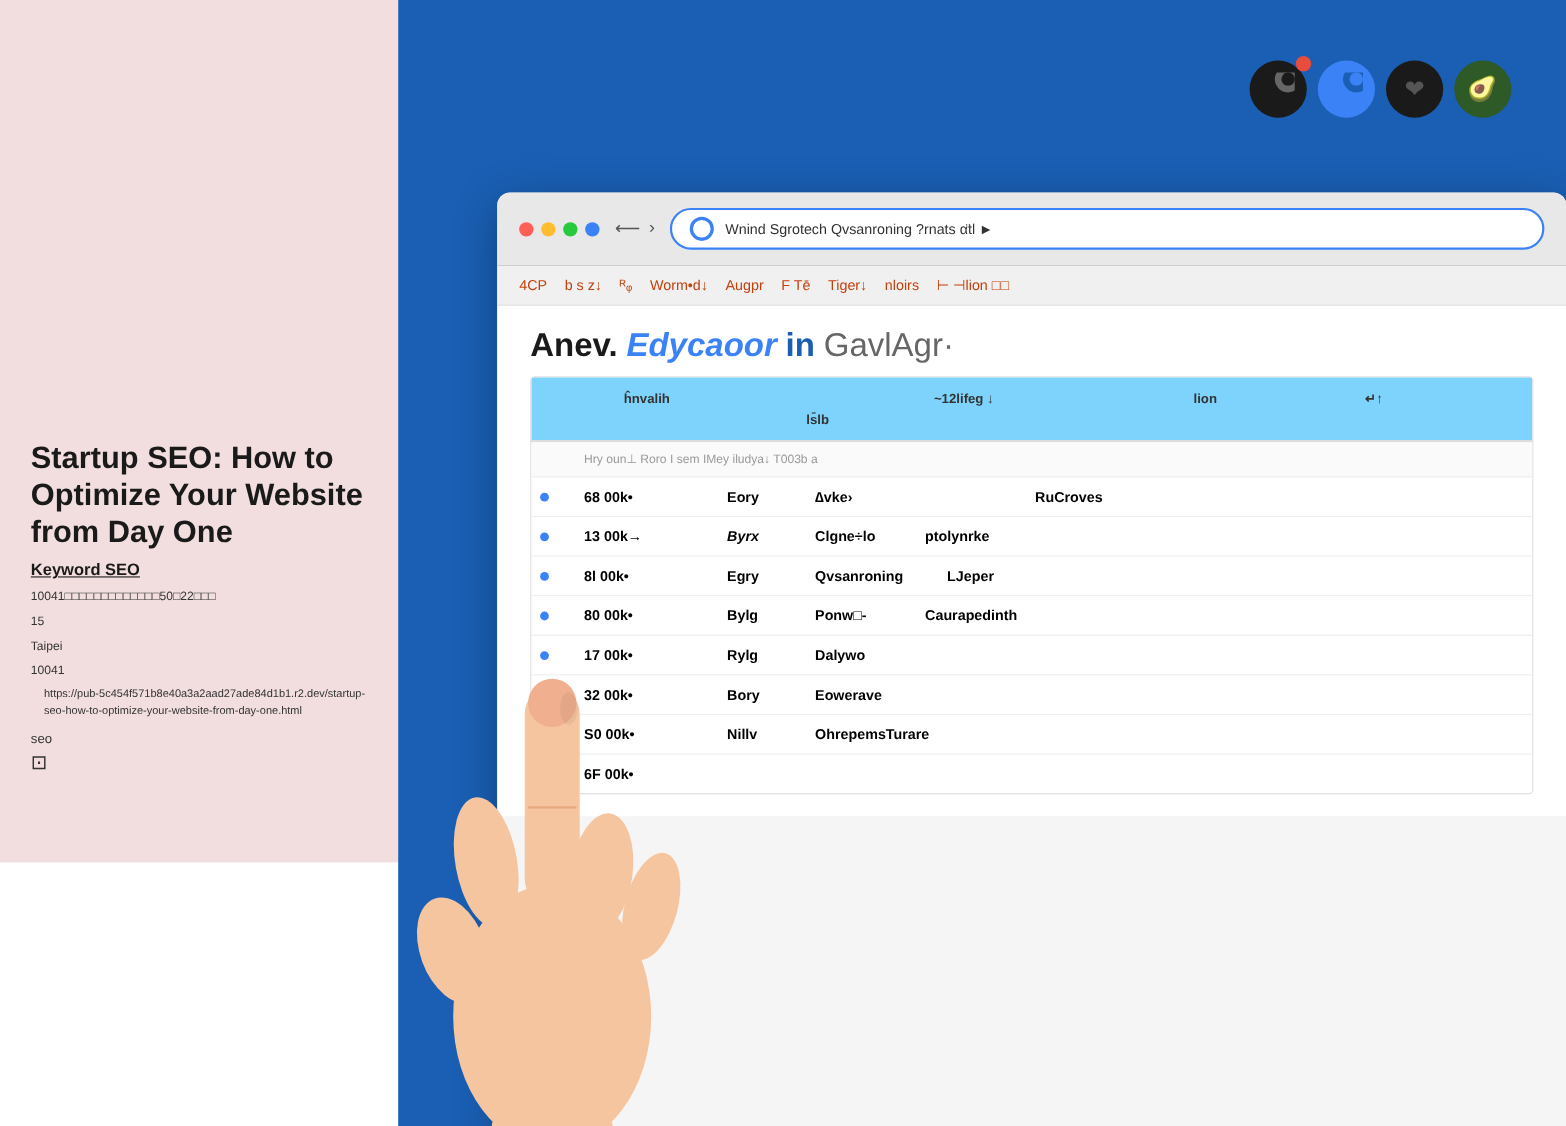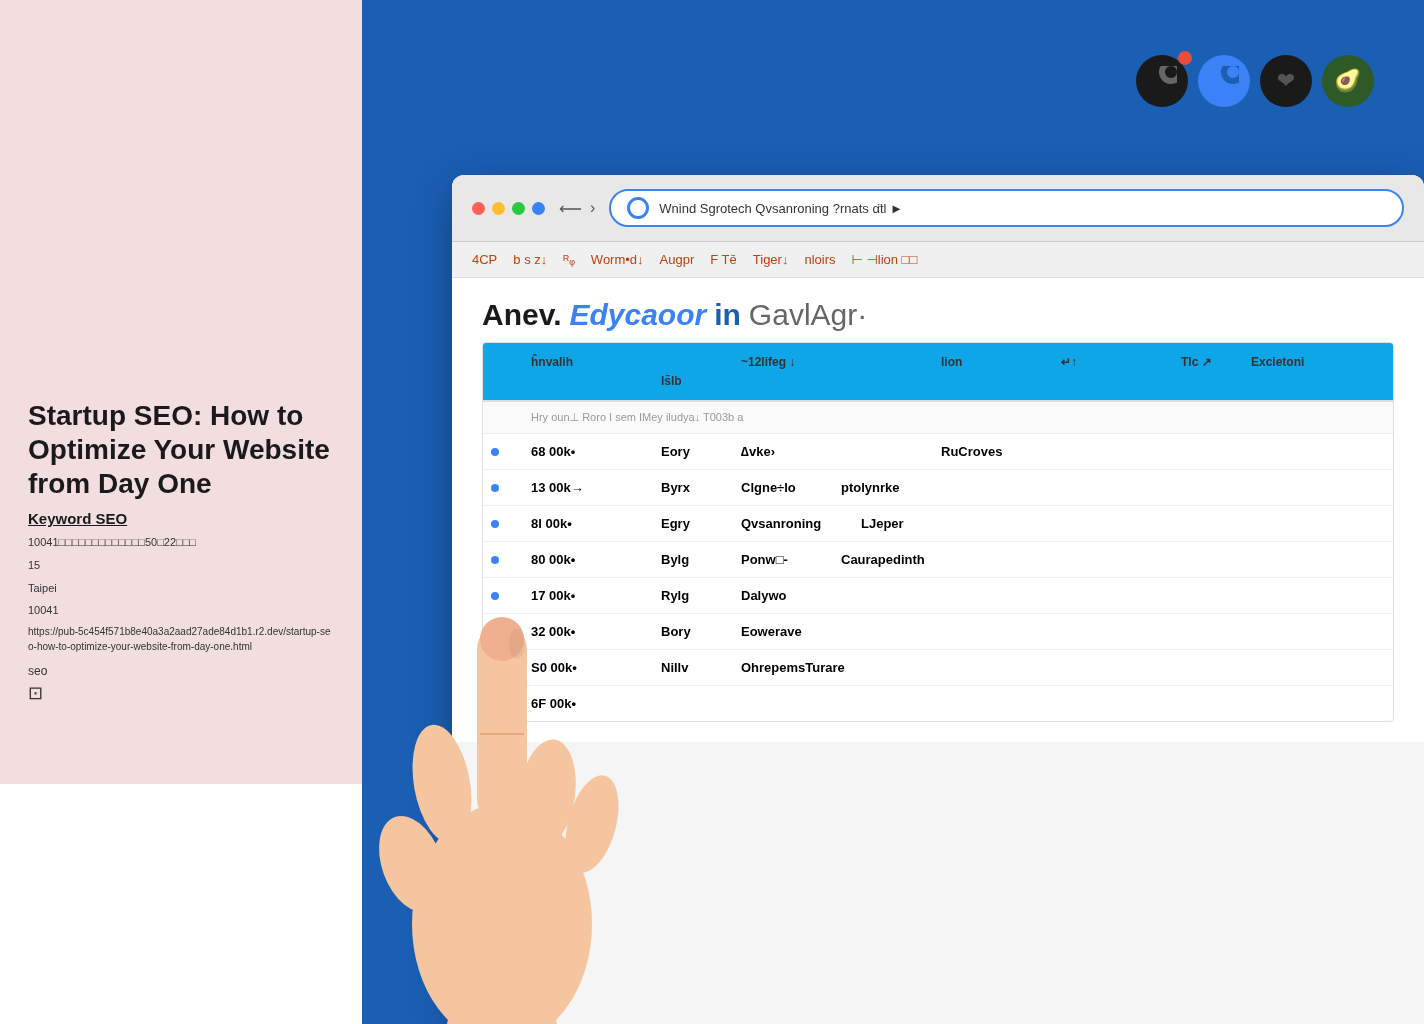--- a/index.html
+++ b/index.html
@@ -46,20 +46,21 @@
       line-height: 1.7;
       margin-bottom: 4px;
     }
 
     .sidebar-url {
       font-size: 10px;
       color: #333;
       word-break: break-all;
       line-height: 1.5;
       margin-bottom: 10px;
+      margin-left: 12px;
     }
 
     .sidebar-tag {
       font-size: 12px;
       color: #333;
       margin-bottom: 4px;
     }
 
     .sidebar-icon {
       font-size: 18px;
@@ -318,21 +319,21 @@
 
       <div style="display:flex;align-items:baseline;gap:8px;margin-bottom:10px;">
         <span style="font-size:30px;font-weight:700;color:#1a1a1a;">Anev.</span>
         <span style="font-size:30px;font-weight:700;color:#3b82f6;font-style:italic;">Edycaoor</span>
         <span style="font-size:30px;font-weight:700;color:#1a5fb4;">in</span>
         <span style="font-size:30px;font-weight:400;color:#666;">GavlAgr·</span>
       </div>
 
       <div class="table-container">
 
-        <div style="display:grid;grid-template-columns:40px 130px 80px 200px 120px 60px 60px 70px 150px;background:#0ea5e9;border-bottom:2px solid #ddd;padding:8px 0;font-size:12px;font-weight:600;color:#333;">
+        <div style="display:grid;grid-template-columns:40px 130px 80px 200px 120px 60px 60px 70px 150px;background:#7dd3fc;border-bottom:2px solid #ddd;padding:8px 0;font-size:12px;font-weight:600;color:#333;gap:36px;">
           <div style="padding:4px 8px;"></div>
           <div style="padding:4px 8px;">ĥnvalih</div>
           <div style="padding:4px 8px;margin-top:19px;">ls̄lb</div>
           <div style="padding:4px 8px;">~12lifeg ↓</div>
           <div style="padding:4px 8px;">lion</div>
           <div style="padding:4px 8px;">↵↑</div>
           <div style="padding:4px 8px;"></div>
           <div style="padding:4px 8px;">Tlc  ↗</div>
           <div style="padding:4px 8px;">Excietoni</div>
         </div>
@@ -346,21 +347,21 @@
           <div style="padding:3px 8px;"><span style="width:8px;height:8px;border-radius:50%;background:#3b82f6;display:inline-block;margin-right:2px;"></span></div>
           <div style="padding:3px 8px;font-weight:700;">68 00k•</div>
           <div style="padding:3px 8px;">Eory</div>
           <div style="padding:3px 8px;">∆vke›</div>
           <div style="padding:3px 8px;">RuCroves</div>
         </div>
 
         <div style="display:grid;grid-template-columns:40px 130px 80px 100px 100px 1fr;border-bottom:1px solid #eee;padding:7px 0;font-size:13px;font-weight:600;">
           <div style="padding:3px 8px;"><span style="width:8px;height:8px;border-radius:50%;background:#3b82f6;display:inline-block;margin-right:2px;"></span></div>
           <div style="padding:3px 8px;font-weight:700;">13 00k→</div>
-          <div style="padding:3px 8px;">Byrx</div>
+          <div style="padding:3px 8px;font-style:italic;">Byrx</div>
           <div style="padding:3px 8px;">Clgne÷lo</div>
           <div style="padding:3px 8px;">ptolynrke</div>
         </div>
 
         <div style="display:grid;grid-template-columns:40px 130px 80px 120px 100px 1fr;border-bottom:1px solid #eee;padding:7px 0;font-size:13px;font-weight:600;">
           <div style="padding:3px 8px;"><span style="width:8px;height:8px;border-radius:50%;background:#3b82f6;display:inline-block;margin-right:2px;"></span></div>
           <div style="padding:3px 8px;font-weight:700;">8l  00k•</div>
           <div style="padding:3px 8px;">Egry</div>
           <div style="padding:3px 8px;">Qvsanroning</div>
           <div style="padding:3px 8px;">LJeper</div>

